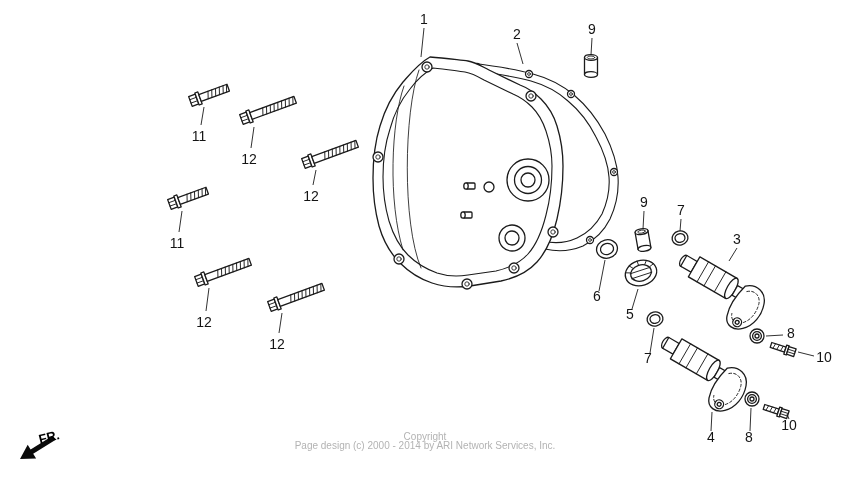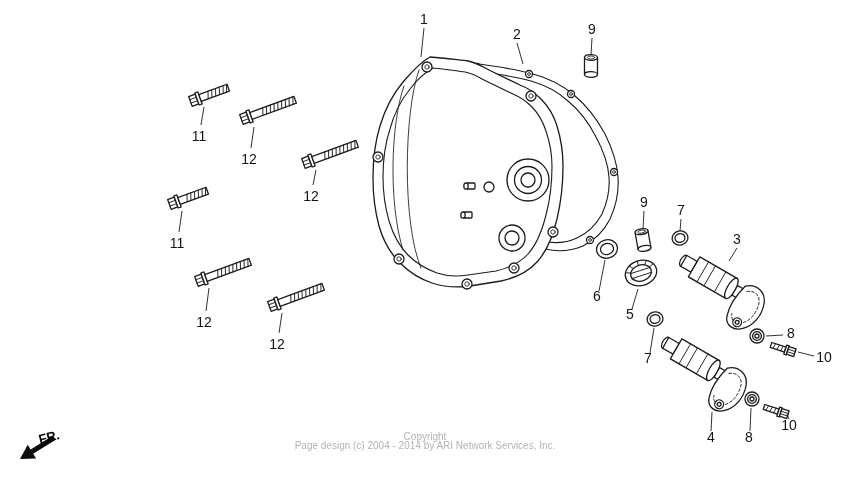--- a/index.html
+++ b/index.html
@@ -213,15 +213,15 @@
       <text class="callout" x="791" y="338">8</text>
       <text class="callout" x="824" y="362">10</text>
       <text class="callout" x="711" y="442">4</text>
       <text class="callout" x="749" y="442">8</text>
       <text class="callout" x="789" y="430">10</text>
     </g>
   </svg>
 
   <div class="watermark">
     <div>Copyright</div>
-    <div>Page design (c) 2004 - 2014 by ARI Network Services, Inc.</div>
+    <div>Page design (c) 2000 - 2014 by ARI Network Services, Inc.</div>
   </div>
 </div>
 
 </body></html>

